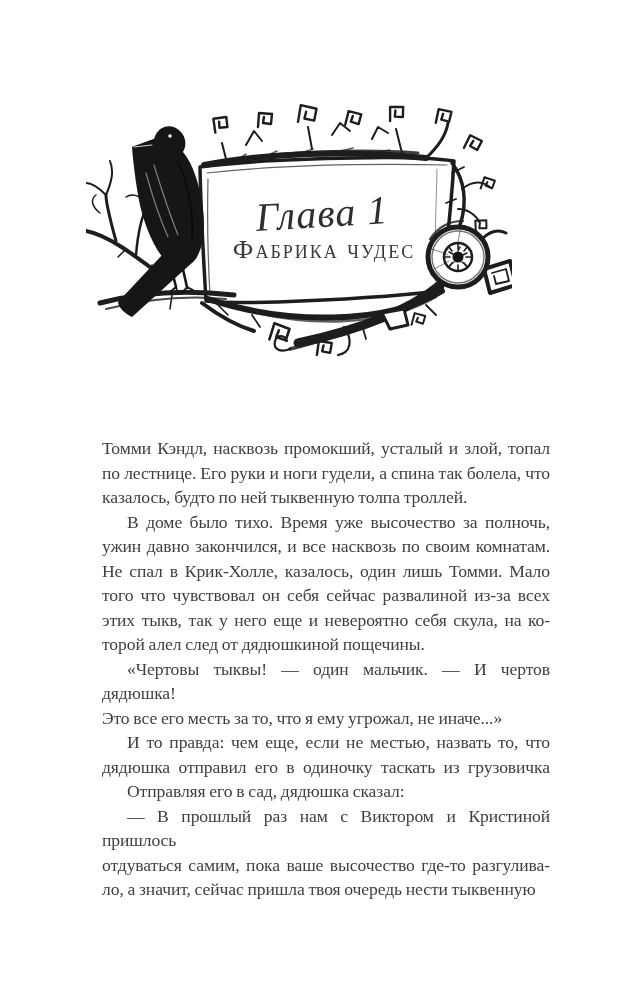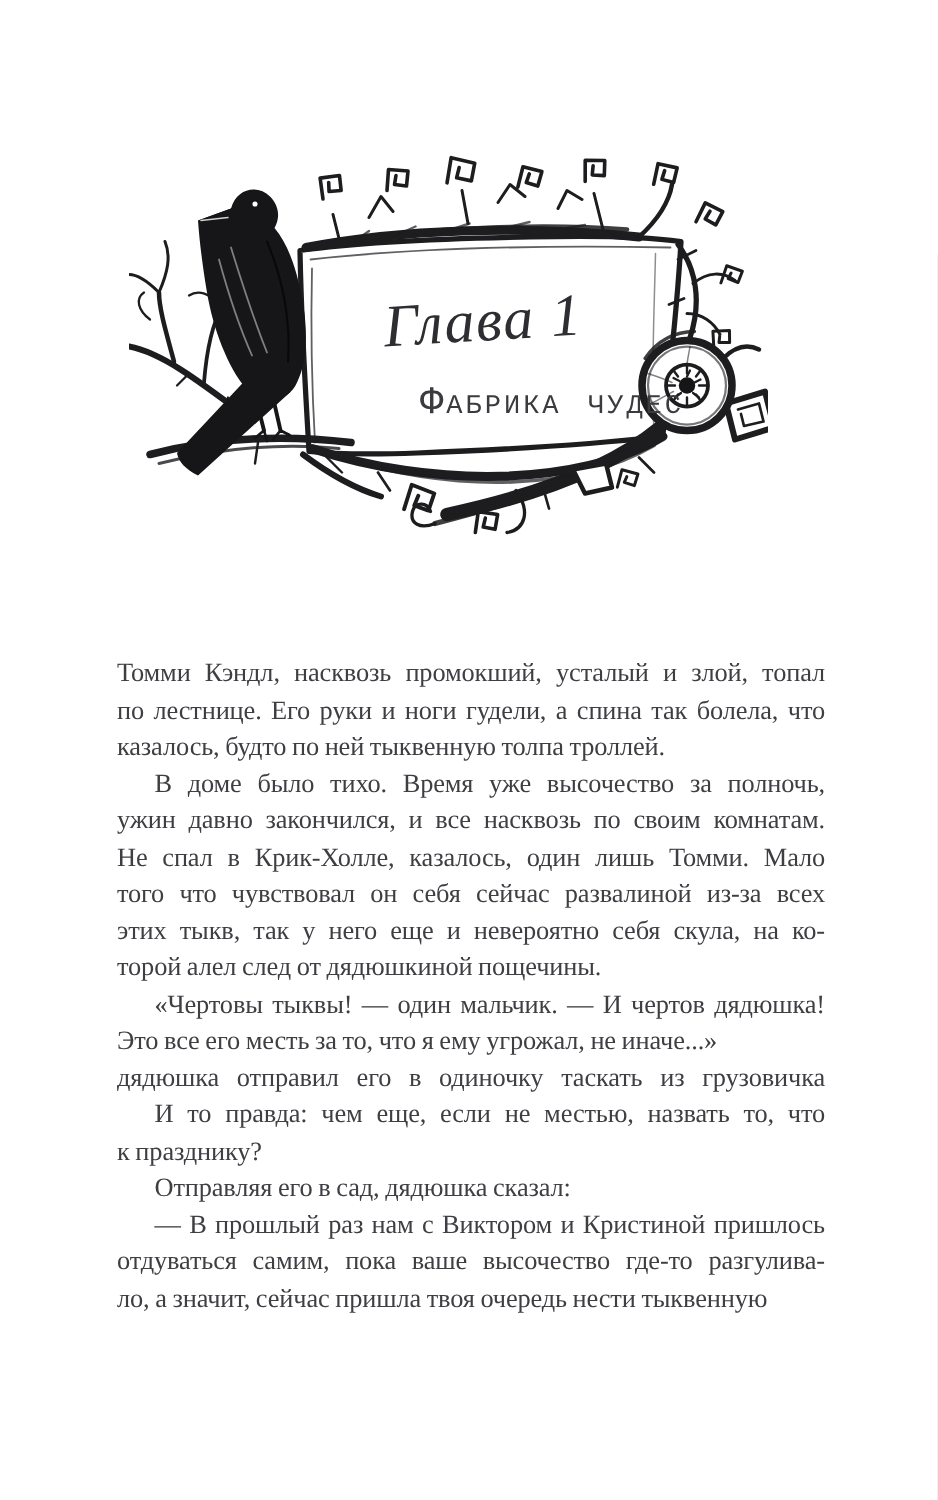--- a/index.html
+++ b/index.html
@@ -20,41 +20,42 @@
     position:absolute;left:212px;top:193px;width:220px;
     text-align:center;
     font-family:"Liberation Serif","DejaVu Serif",serif;
     font-style:italic;
     font-size:40px;line-height:42px;
     color:#2d2d32;
     transform:rotate(-3.5deg);
     letter-spacing:1px;
   }
   .chapter-title{
-    position:absolute;left:192px;top:254px;width:264px;
-    text-align:right;
-    font-family:Liberation Mono, monospace;
+    position:absolute;left:192px;top:236px;width:264px;
+    text-align:center;
+    font-family:Liberation Serif, serif;
     font-variant:small-caps;
     font-size:26px;line-height:28px;
     letter-spacing:2px;
     color:#3a3a3f;
   }
   
   .body-text{
     position:absolute;left:78px;top:436px;width:472px;
     font-size:17.6px;
     line-height:24.5px;
     color:#3e3e43;
     letter-spacing:-0.1px;
     word-spacing:-0.5px;
   }
   .line{
     text-align:justify;
     text-align-last:justify;
     white-space:normal;
+    margin-left:24px;
   }
   .line.last{text-align-last:left;}
   .line.indent{text-indent:25px;}
 </style>
 </head>
 <body>
 
 <div class="page">
 
   <div class="illustration">
@@ -170,22 +171,21 @@
       <div class="line">по лестнице. Его руки и ноги гудели, а спина так болела, что</div>
       <div class="line last">казалось, будто по ней тыквенную толпа троллей.</div>
       <div class="line indent">В доме было тихо. Время уже высочество за полночь,</div>
       <div class="line">ужин давно закончился, и все насквозь по своим комнатам.</div>
       <div class="line">Не спал в Крик-Холле, казалось, один лишь Томми. Мало</div>
       <div class="line">того что чувствовал он себя сейчас развалиной из-за всех</div>
       <div class="line">этих тыкв, так у него еще и невероятно себя скула, на ко-</div>
       <div class="line last">торой алел след от дядюшкиной пощечины.</div>
       <div class="line indent">«Чертовы тыквы! — один мальчик. — И чертов дядюшка!</div>
       <div class="line last">Это все его месть за то, что я ему угрожал, не иначе...»</div>
+      <div class="line indent">И то правда: чем еще, если не местью, назвать то, что</div>
       <div class="line">дядюшка отправил его в одиночку таскать из грузовичка</div>
-      <div class="line indent">И то правда: чем еще, если не местью, назвать то, что</div>
-      <div class="line last">к празднику?</div>
       <div class="line indent last">Отправляя его в сад, дядюшка сказал:</div>
       <div class="line indent">— В прошлый раз нам с Виктором и Кристиной пришлось</div>
       <div class="line">отдуваться самим, пока ваше высочество где-то разгулива-</div>
       <div class="line last">ло, а значит, сейчас пришла твоя очередь нести тыквенную</div>
     </div>
 
 </div>
 
 </body></html>

